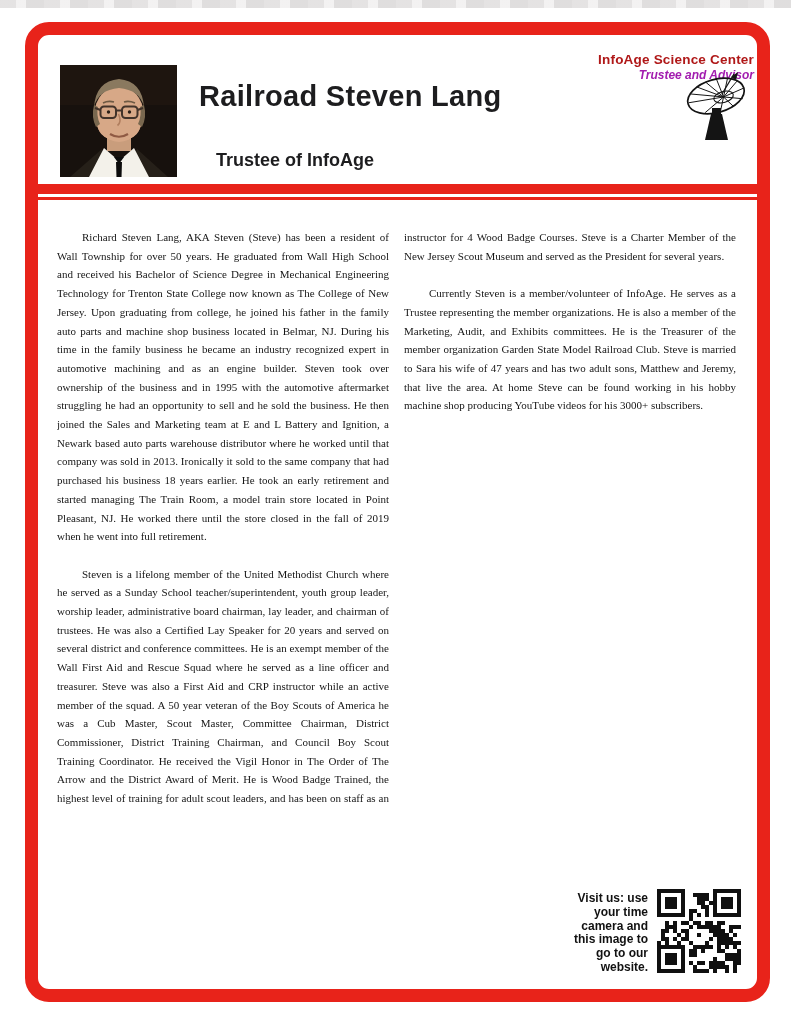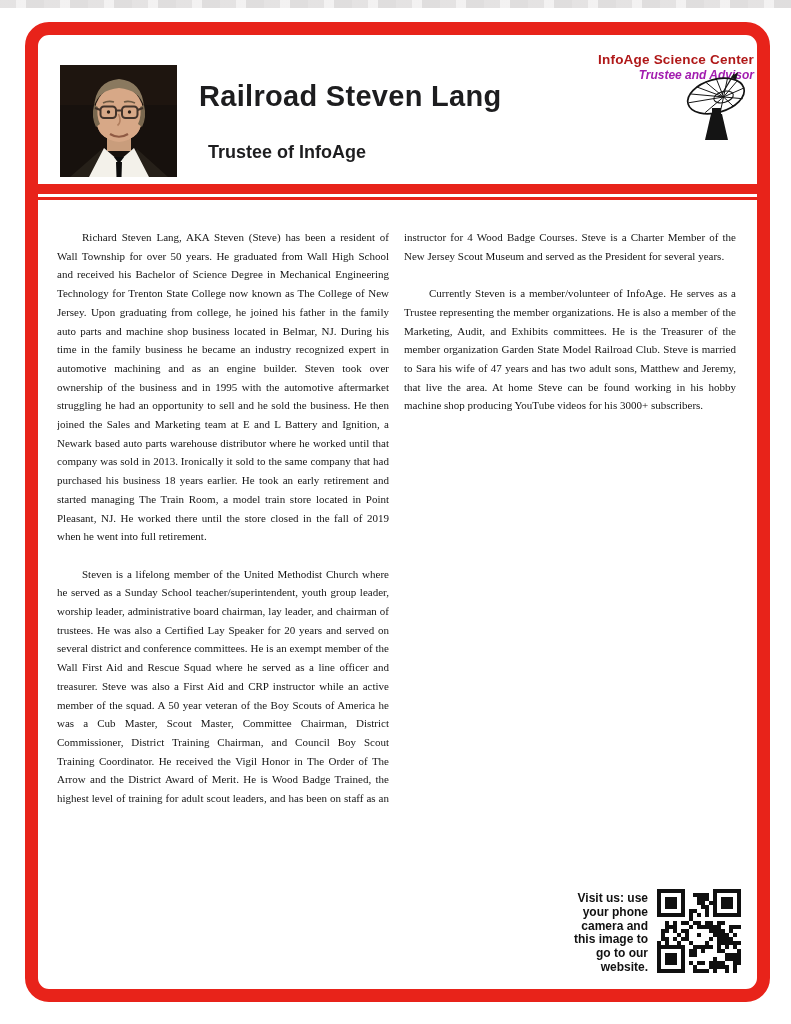--- a/index.html
+++ b/index.html
@@ -15,21 +15,21 @@
   .masthead{position:absolute;right:37px;top:52px;text-align:right;line-height:1.15;}
   .masthead .org{color:#b01818;font-size:13.5px;font-weight:800;letter-spacing:.2px;}
   .masthead .role{color:#a21caf;font-size:12px;font-weight:700;font-style:italic;margin-top:1px;}
   
   .dish{position:absolute;left:683px;top:70px;width:66px;height:72px;}
   
   .photo{position:absolute;left:60px;top:65px;width:117px;height:112px;overflow:hidden;}
   
   .name{position:absolute;left:199px;top:80px;margin:0;font-size:29px;font-weight:800;
         color:#1d1d1f;letter-spacing:.3px;}
-  .subtitle{position:absolute;left:200px;top:134px;margin:8px;font-size:18px;font-weight:700;color:#1d1d1f;}
+  .subtitle{position:absolute;left:200px;top:134px;margin:16px;font-size:18px;font-weight:700;color:#1d1d1f;}
   
   .sep-thick{position:absolute;left:30px;top:184px;width:731px;height:10px;background:#e8231a;}
   .sep-thin{position:absolute;left:30px;top:197px;width:731px;height:3px;background:#e8231a;}
   
   .bio{position:absolute;left:57px;top:228px;width:679px;height:598px;overflow:hidden;
        column-count:2;column-gap:15px;column-fill:auto;
        font-family:"Liberation Serif",serif;font-size:11px;line-height:18.7px;
        text-align:justify;color:#161616;}
   .bio p{margin:0;text-indent:25px;}
   .bio p + p{margin-top:18.7px;}
@@ -116,21 +116,21 @@
 
   <div class="sep-thick"></div>
   <div class="sep-thin"></div>
 
   <div class="bio">
     <p>Richard Steven Lang, AKA Steven (Steve) has been a resident of Wall Township for over 50 years. He graduated from Wall High School and received his Bachelor of Science Degree in Mechanical Engineering Technology for Trenton State College now known as The College of New Jersey. Upon graduating from college, he joined his father in the family auto parts and machine shop business located in Belmar, NJ. During his time in the family business he became an industry recognized expert in automotive machining and as an engine builder. Steven took over ownership of the business and in 1995 with the automotive aftermarket struggling he had an opportunity to sell and he sold the business. He then joined the Sales and Marketing team at E and L Battery and Ignition, a Newark based auto parts warehouse distributor where he worked until that company was sold in 2013. Ironically it sold to the same company that had purchased his business 18 years earlier. He took an early retirement and started managing The Train Room, a model train store located in Point Pleasant, NJ. He worked there until the store closed in the fall of 2019 when he went into full retirement.</p>
     <p>Steven is a lifelong member of the United Methodist Church where he served as a Sunday School teacher/superintendent, youth group leader, worship leader, administrative board chairman, lay leader, and chairman of trustees. He was also a Certified Lay Speaker for 20 years and served on several district and conference committees. He is an exempt member of the Wall First Aid and Rescue Squad where he served as a line officer and treasurer. Steve was also a First Aid and CRP instructor while an active member of the squad. A 50 year veteran of the Boy Scouts of America he was a Cub Master, Scout Master, Committee Chairman, District Commissioner, District Training Chairman, and Council Boy Scout Training Coordinator. He received the Vigil Honor in The Order of The Arrow and the District Award of Merit. He is Wood Badge Trained, the highest level of training for adult scout leaders, and has been on staff as an instructor for 4 Wood Badge Courses. Steve is a Charter Member of the New Jersey Scout Museum and served as the President for several years.</p>
     <p>Currently Steven is a member/volunteer of InfoAge. He serves as a Trustee representing the member organizations. He is also a member of the Marketing, Audit, and Exhibits committees. He is the Treasurer of the member organization Garden State Model Railroad Club. Steve is married to Sara his wife of 47 years and has two adult sons, Matthew and Jeremy, that live the area. At home Steve can be found working in his hobby machine shop producing YouTube videos for his 3000+ subscribers.</p>
   </div>
 
-  <div class="visit">Visit us: use your phone camera and this image to go to our website.</div>
+  <div class="visit">Visit us: use your time camera and this image to go to our website.</div>
   <div class="qr" id="qr">
       <div class="on"></div>
       <div class="on"></div>
       <div class="on"></div>
       <div class="on"></div>
       <div class="on"></div>
       <div class="on"></div>
       <div class="on"></div>
       <div></div>
       <div></div>

